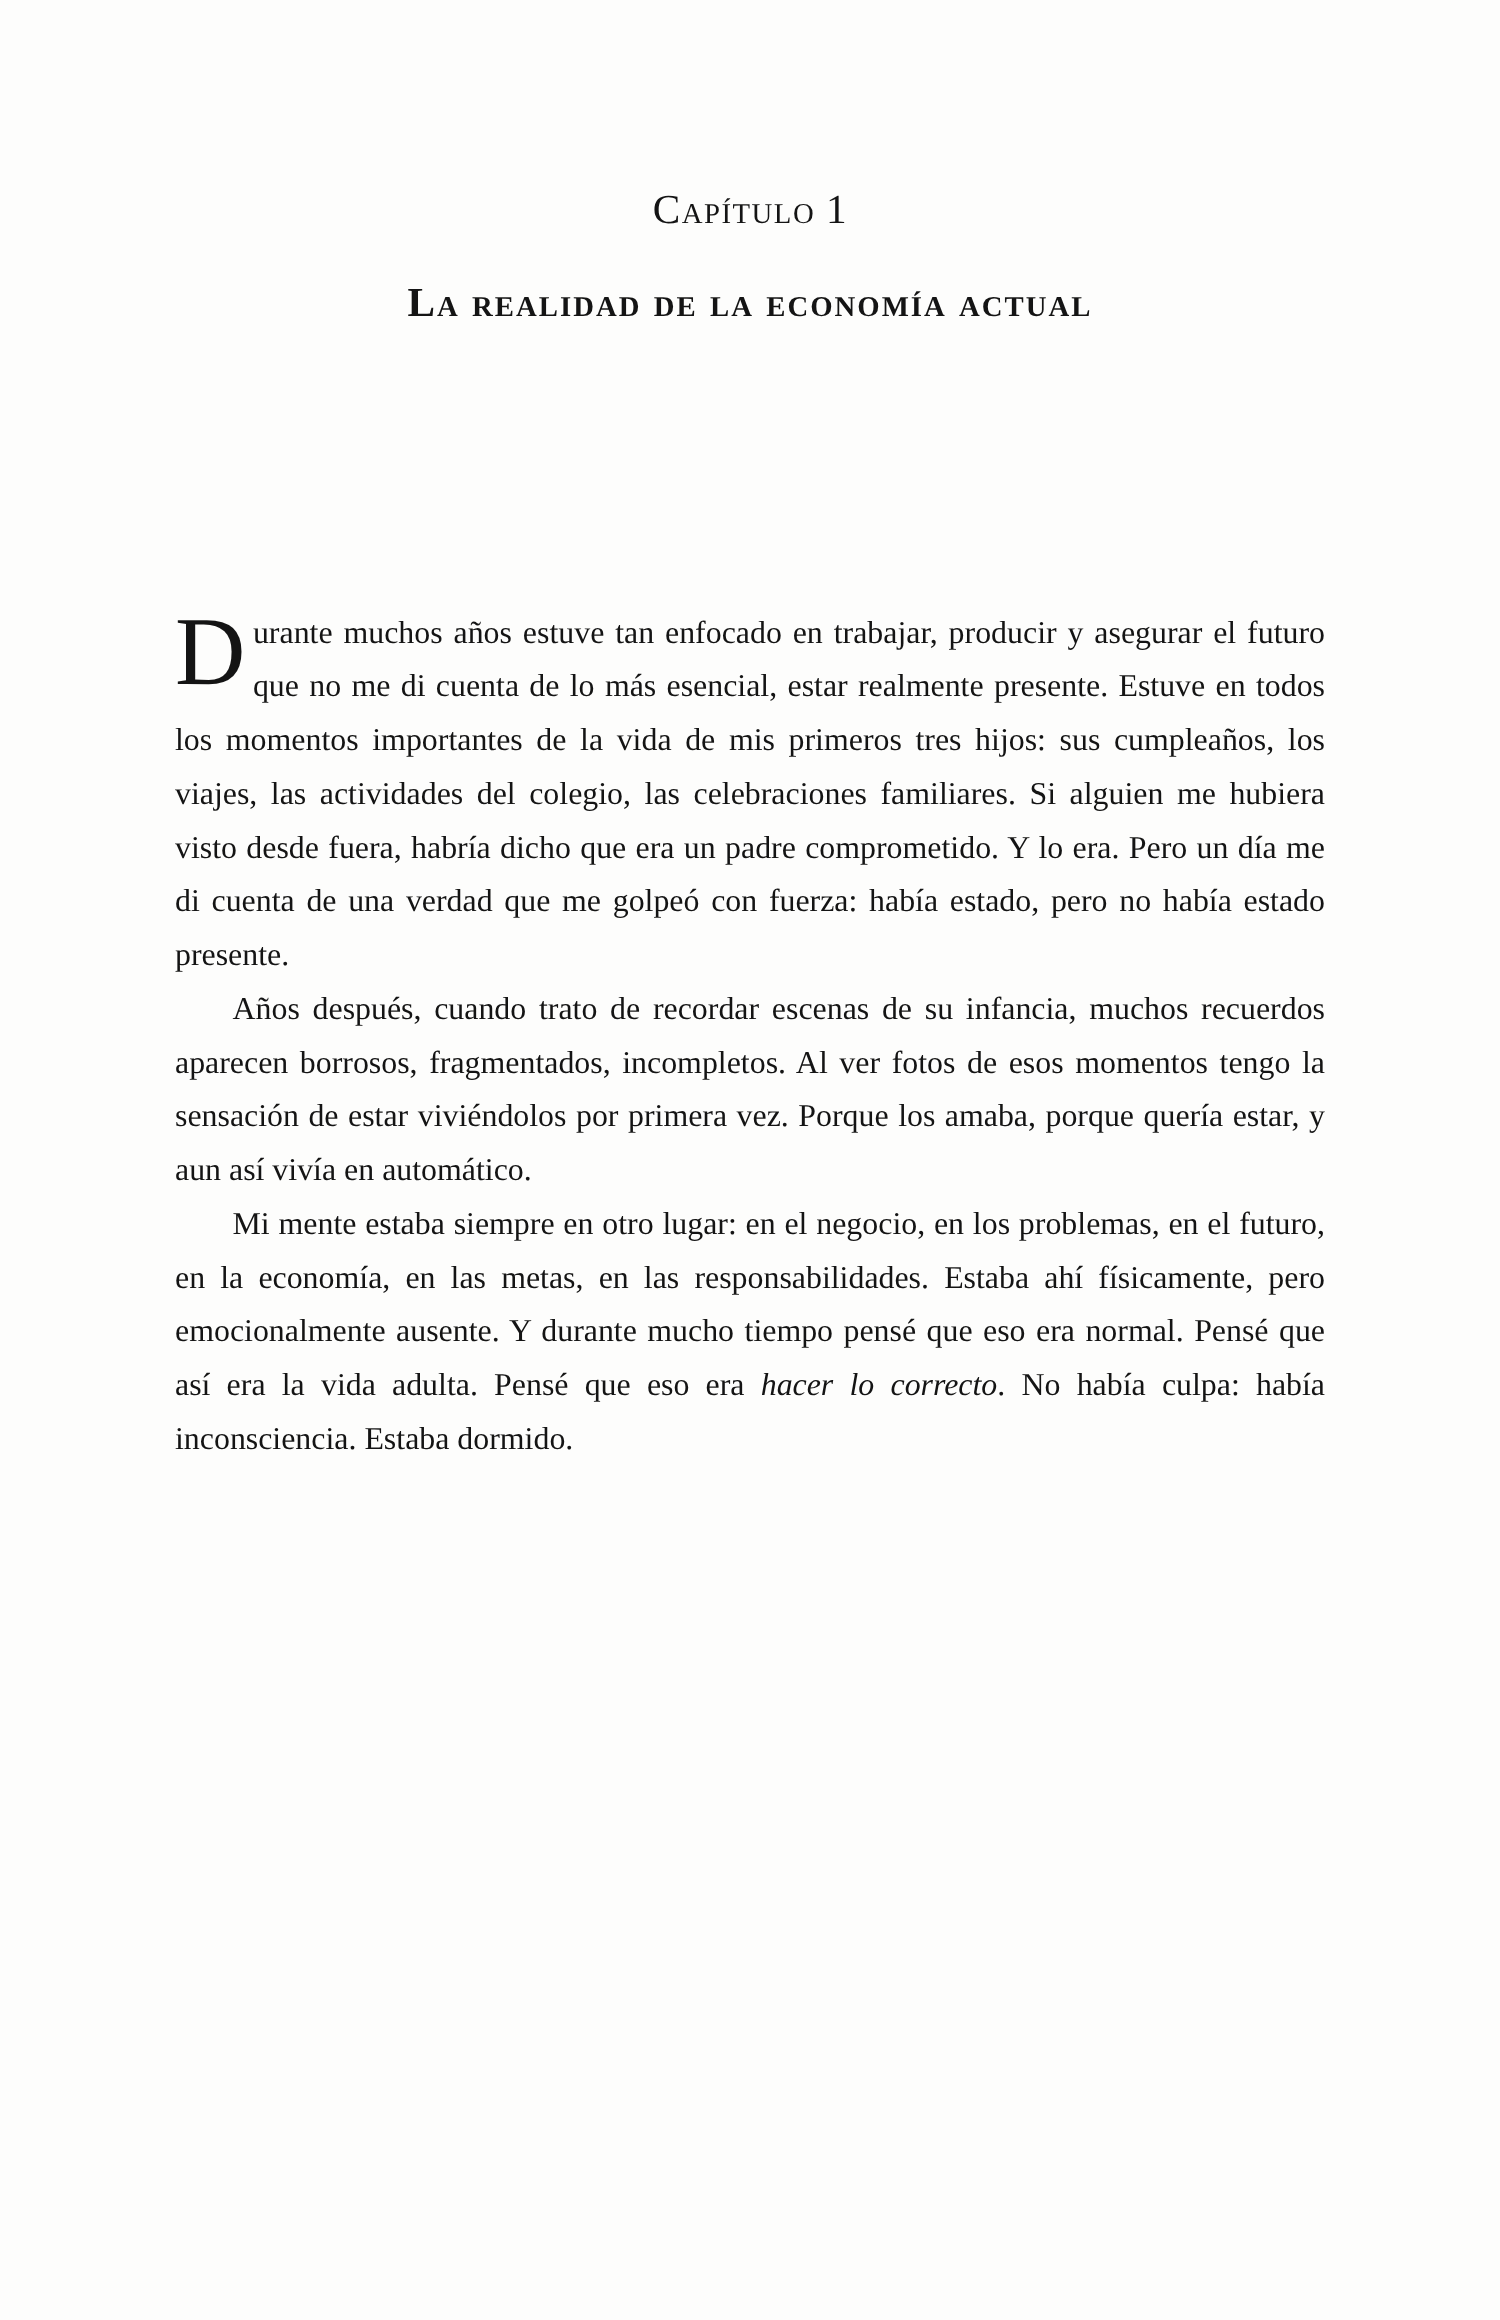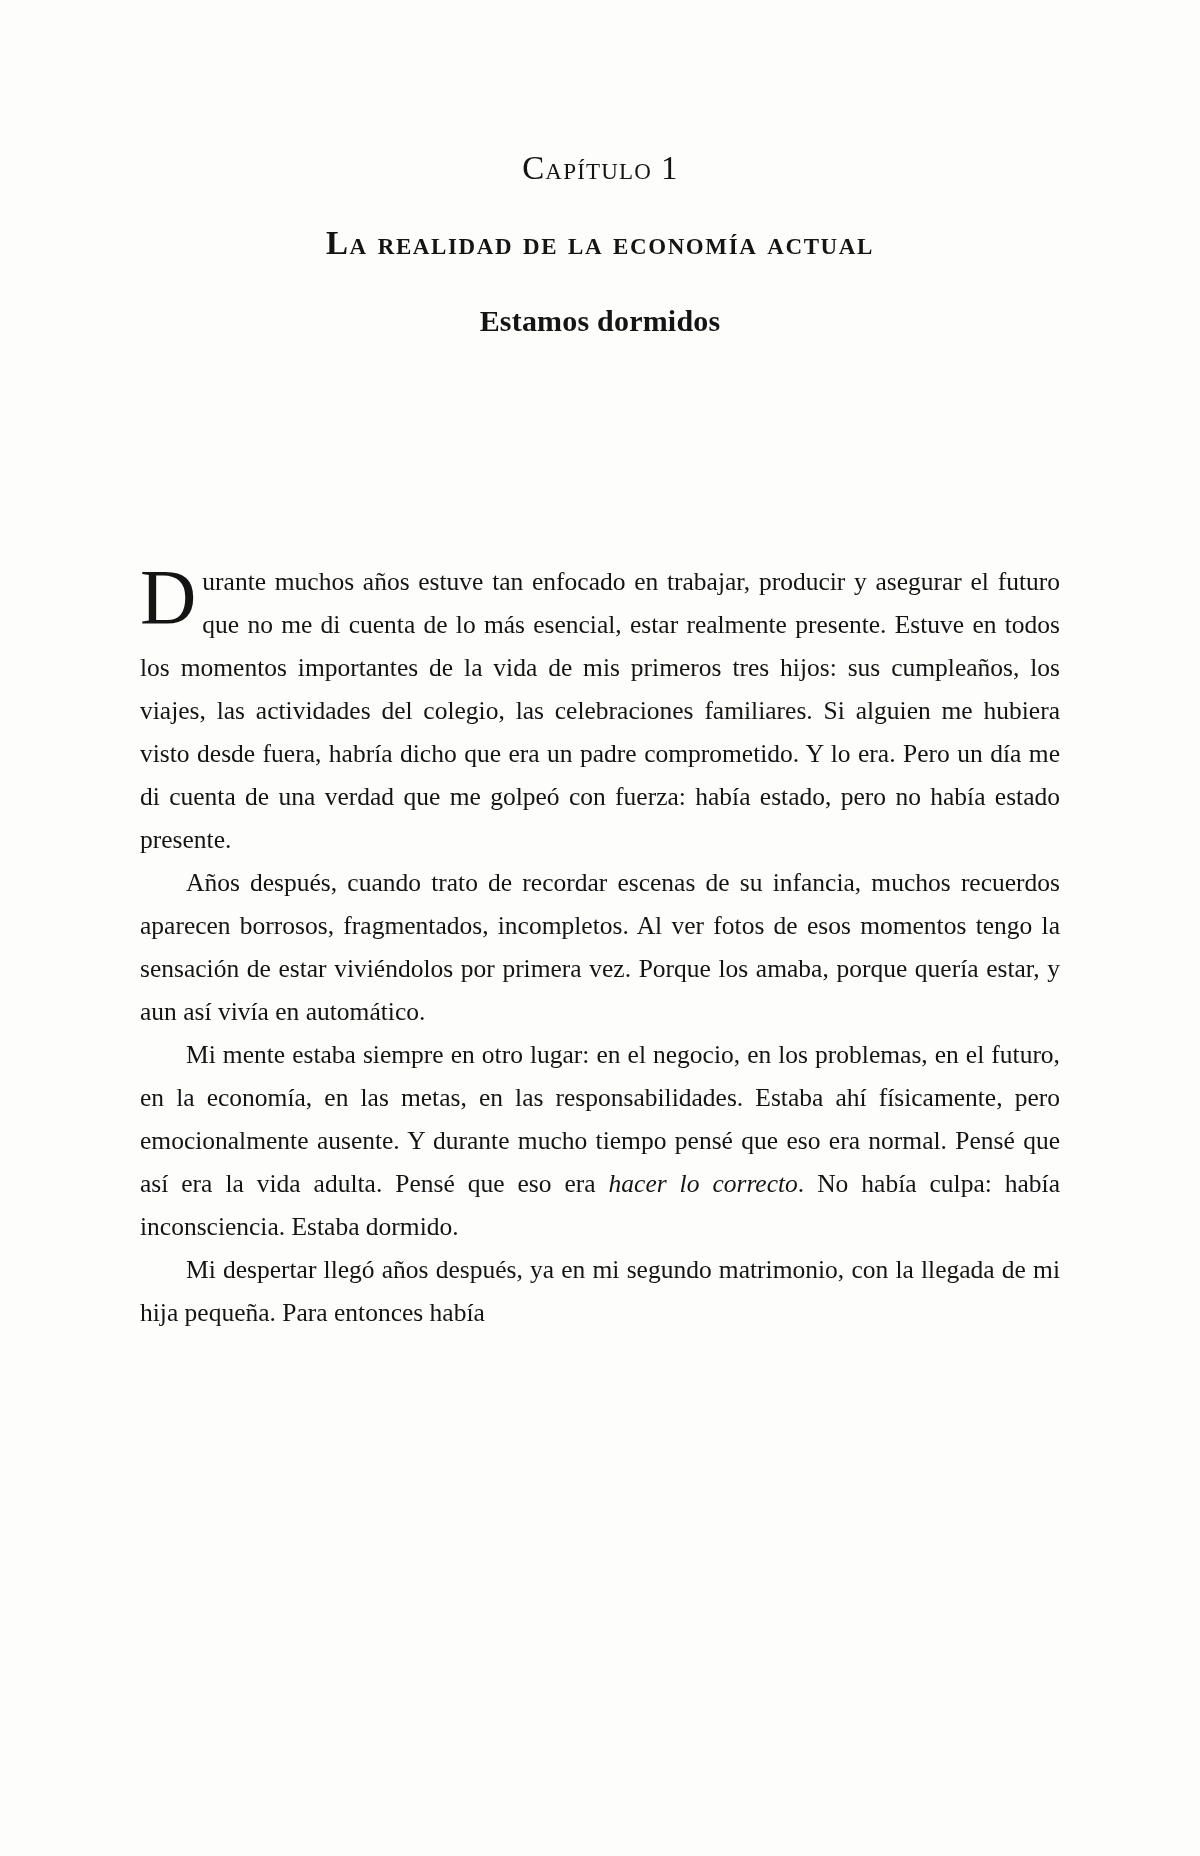--- a/index.html
+++ b/index.html
@@ -104,31 +104,29 @@
 
   <div class="content">
 
     <h1 class="chapter-number">
       <span class="sc">Capítulo</span>
       <span>1</span>
     </h1>
 
     <h2 class="chapter-title">La realidad de la economía actual</h2>
 
-    <h3 class="chapter-subtitle">Estamos dormidos</h3>
 
     <div class="body-block">
 
       <p class="first">
         <span class="dropcap">D</span><span>urante muchos años estuve tan enfocado en trabajar, producir y asegurar el futuro que no me di cuenta de lo más esencial, estar realmente presente. Estuve en todos los momentos importantes de la vida de mis primeros tres hijos: sus cumpleaños, los viajes, las actividades del colegio, las celebraciones familiares. Si alguien me hubiera visto desde fuera, habría dicho que era un padre comprometido. Y lo era. Pero un día me di cuenta de una verdad que me golpeó con fuerza: había estado, pero no había estado presente.</span>
       </p>
 
       <p>Años después, cuando trato de recordar escenas de su infancia, muchos recuerdos aparecen borrosos, fragmentados, incompletos. Al ver fotos de esos momentos tengo la sensación de estar viviéndolos por primera vez. Porque los amaba, porque quería estar, y aun así vivía en automático.</p>
 
       <p><span>Mi mente estaba siempre en otro lugar: en el negocio, en los problemas, en el futuro, en la economía, en las metas, en las responsabilidades. Estaba ahí físicamente, pero emocionalmente ausente. Y durante mucho tiempo pensé que eso era normal. Pensé que así era la vida adulta. Pensé que eso era </span><span class="ital">hacer lo correcto</span><span>. No había culpa: había inconsciencia. Estaba dormido.</span></p>
 
-      <p>Mi despertar llegó años después, ya en mi segundo matrimonio, con la llegada de mi hija pequeña. Para entonces había</p>
 
     </div>
   </div>
 
 
 </div>
 
 </body></html>

